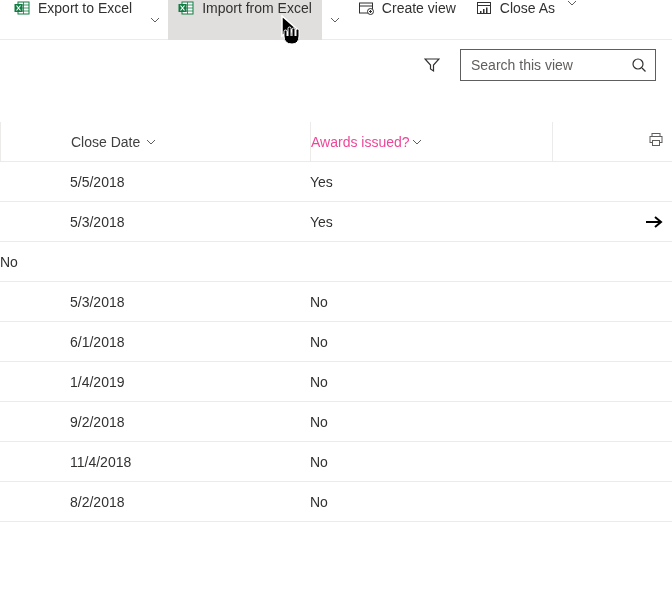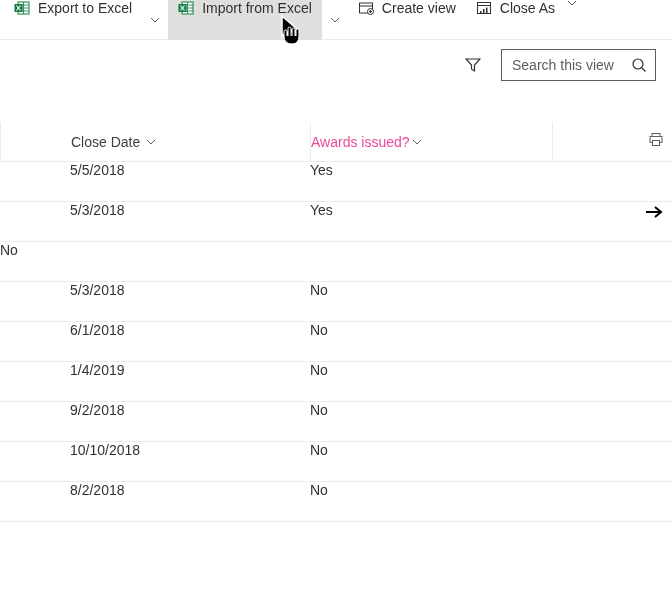--- a/index.html
+++ b/index.html
@@ -53,21 +53,21 @@
     padding: 8px 16px 8px 0;
     gap: 12px;
   }
   .filter-icon {
     width:32px; height:32px;
     display:flex; align-items:center; justify-content:center;
     cursor:pointer;
   }
   .searchbox {
     position: relative;
-    width: 155px;
+    width: 196px;
     height: 32px;
     border: 1px solid #605e5c;
     display:flex;
     align-items:center;
     padding: 0 32px 0 10px;
   }
   .searchbox input {
     border:none;
     outline:none;
     width:100%;
@@ -90,21 +90,21 @@
     border-bottom:1px solid #edebe9;
     margin-top:32px;
   }
   .col-date { width:310px; padding-left:70px; display:flex; align-items:center; gap:6px; color:#404040; cursor:pointer;}
   .col-awards { flex:1; display:flex; align-items:center; gap:2px; color:#ec4899; cursor:pointer;text-align:right;}
   .col-extra { width:120px; border-left:1px solid #edebe9; height:100%; display:flex; align-items:center; justify-content:flex-end; padding-right:8px;}
   .col-date, .col-awards { border-left:1px solid #edebe9; height:100%; }
   .rows {}
   .row {
     display:flex;
-    align-items:flex-start;
+    align-items:center;
     height:40px;
     border-bottom:1px solid #edebe9;
     position:relative;
   }
   .cell-date { width:310px; padding-left:70px; color:#323130;}
   .cell-awards { flex:1; color:#323130;}
   .row-arrow {
     width:20px; height:20px;
     display:flex; align-items:center; justify-content:center;
     margin-right:8px;
@@ -276,20 +276,20 @@
     </div>
     <div class="row">
       <div class="cell-date">1/4/2019</div>
       <div class="cell-awards">No</div>
     </div>
     <div class="row">
       <div class="cell-date">9/2/2018</div>
       <div class="cell-awards">No</div>
     </div>
     <div class="row">
-      <div class="cell-date">10/10/2018</div>
+      <div class="cell-date">11/4/2018</div>
       <div class="cell-awards">No</div>
     </div>
     <div class="row">
       <div class="cell-date">8/2/2018</div>
       <div class="cell-awards">No</div>
     </div>
   </div>
 
 </body></html>

